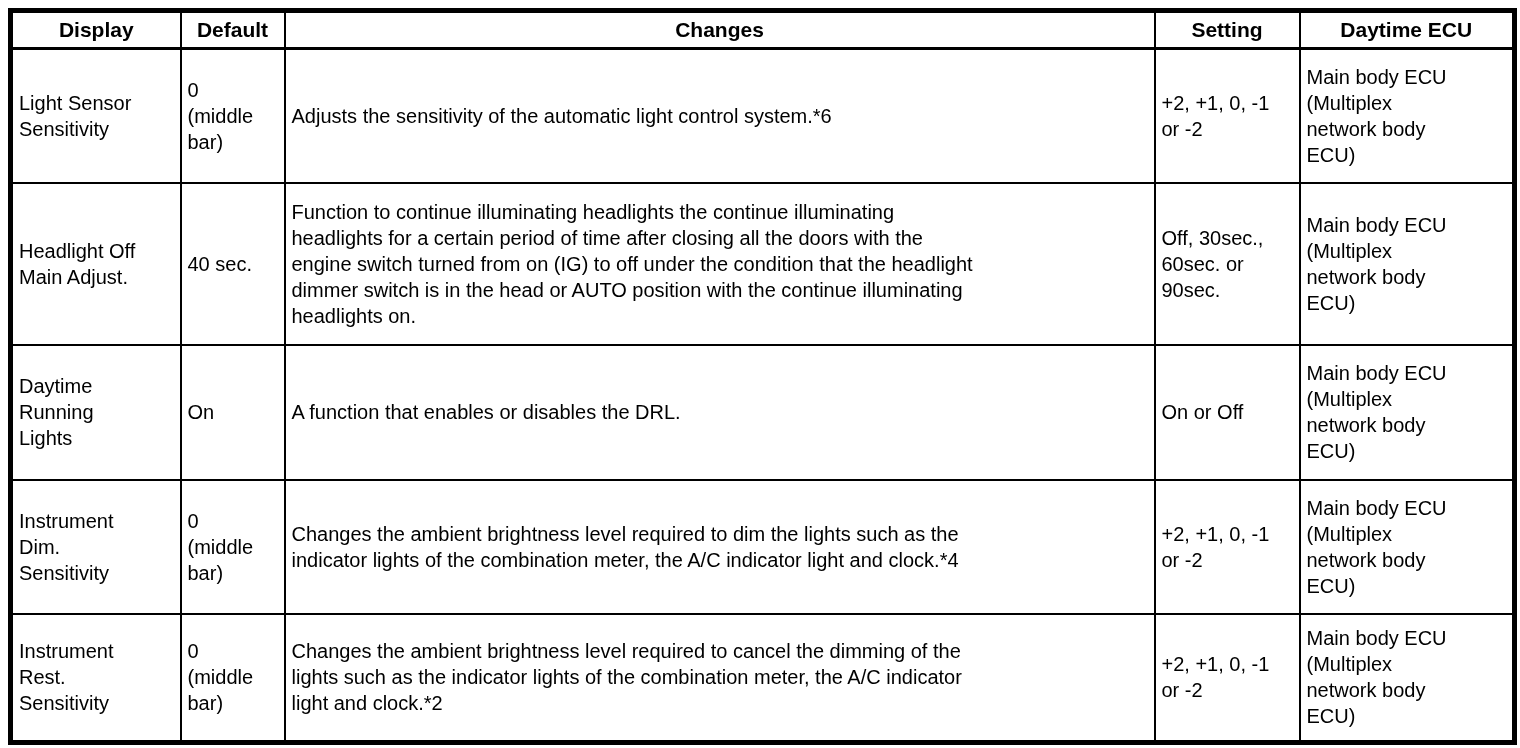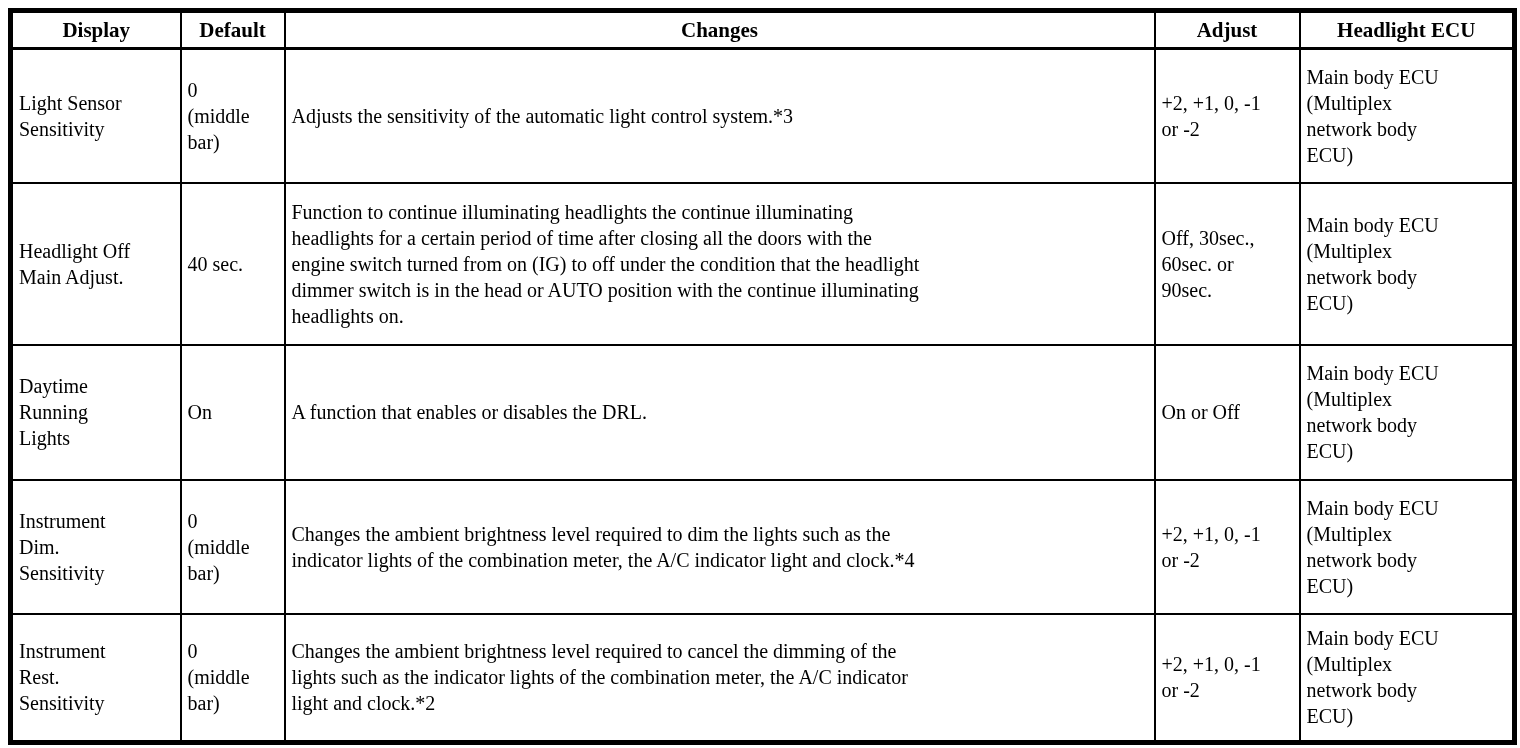--- a/index.html
+++ b/index.html
@@ -8,21 +8,21 @@
     background: #ffffff;
     width: 1520px;
     height: 748px;
     overflow: hidden;
   }
   .page {
     box-sizing: border-box;
     width: 1520px;
     height: 748px;
     padding: 8px;
-    font-family: Liberation Serif, serif;
+    font-family: Liberation Sans, sans-serif;
     color: #000000;
   }
   table.manual-table {
     border-collapse: collapse;
     table-layout: fixed;
     width: 1504px;
     height: 732px;
     border: 5px solid #000000;
   }
   table.manual-table th,
@@ -65,32 +65,32 @@
       <col style="width:104px">
       <col style="width:870px">
       <col style="width:145px">
       <col style="width:215px">
     </colgroup>
     <thead>
       <tr>
         <th>Display</th>
         <th>Default</th>
         <th>Changes</th>
-        <th>Adjust</th>
-        <th>Headlight ECU</th>
+        <th>Setting</th>
+        <th>Daytime ECU</th>
       </tr>
     </thead>
     <tbody>
       <tr class="row-0">
         <td>Light Sensor
 Sensitivity</td>
         <td>0
 (middle
 bar)</td>
-        <td>Adjusts the sensitivity of the automatic light control system.*3</td>
+        <td>Adjusts the sensitivity of the automatic light control system.*6</td>
         <td>+2, +1, 0, -1
 or -2</td>
         <td>Main body ECU
 (Multiplex
 network body
 ECU)</td>
       </tr>
       <tr class="row-1">
         <td>Headlight Off
 Main Adjust.</td>

